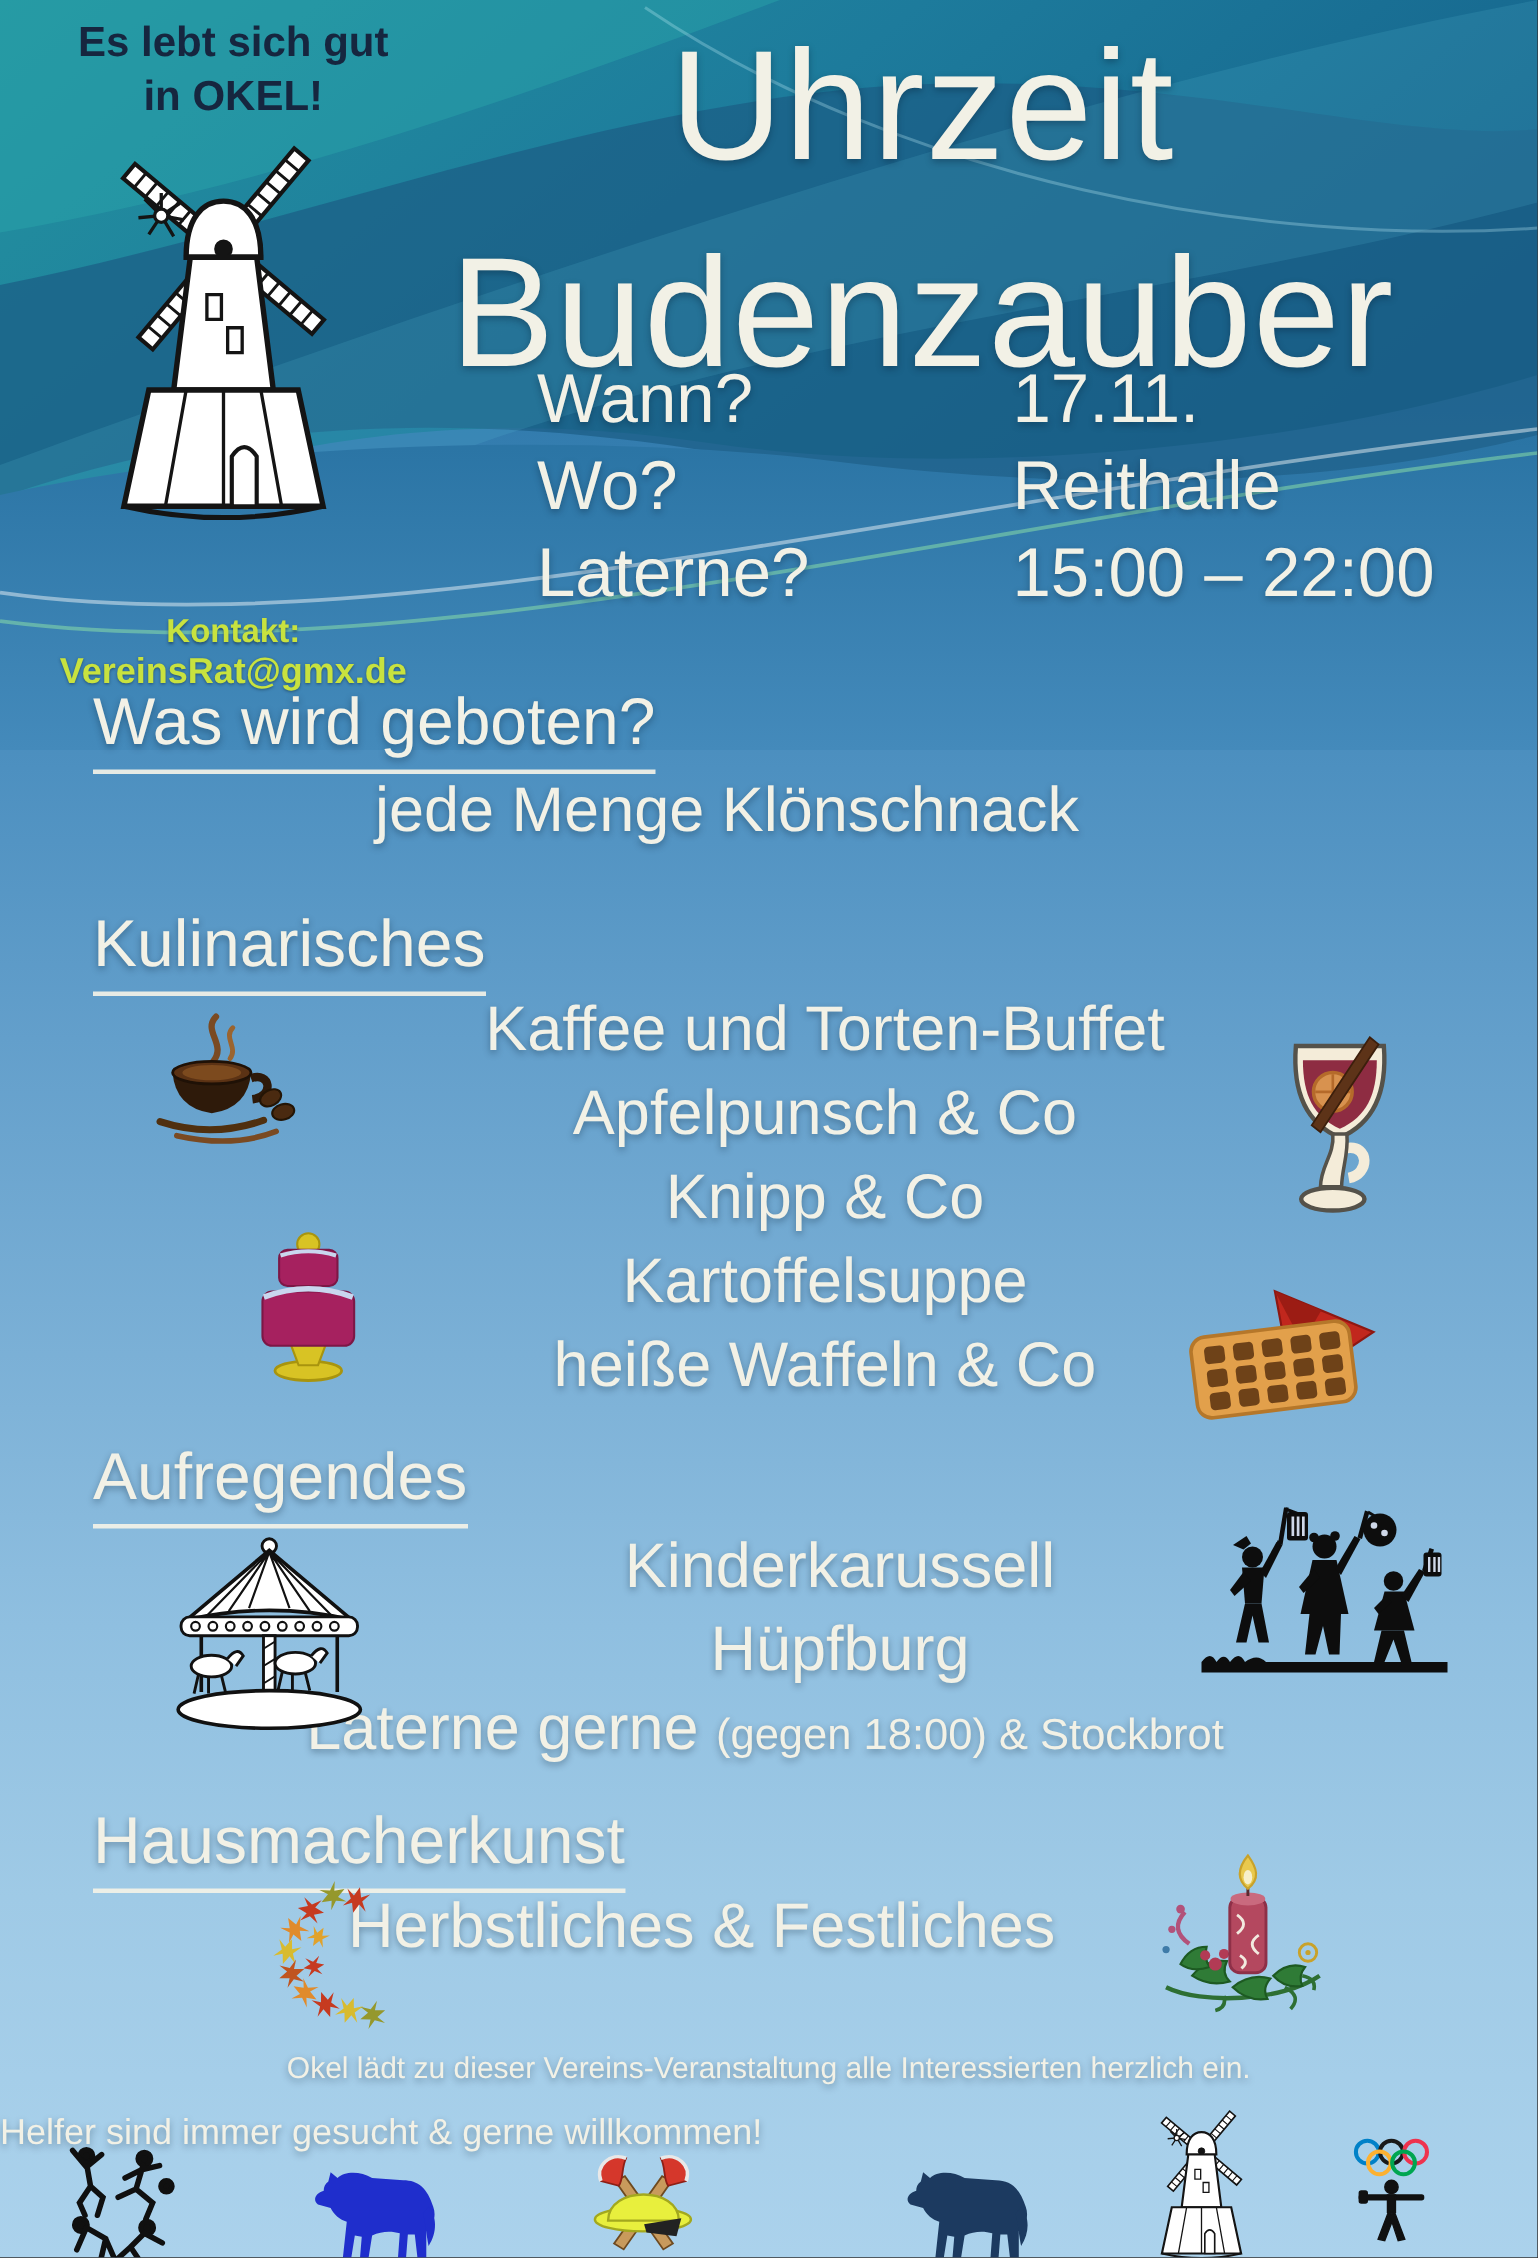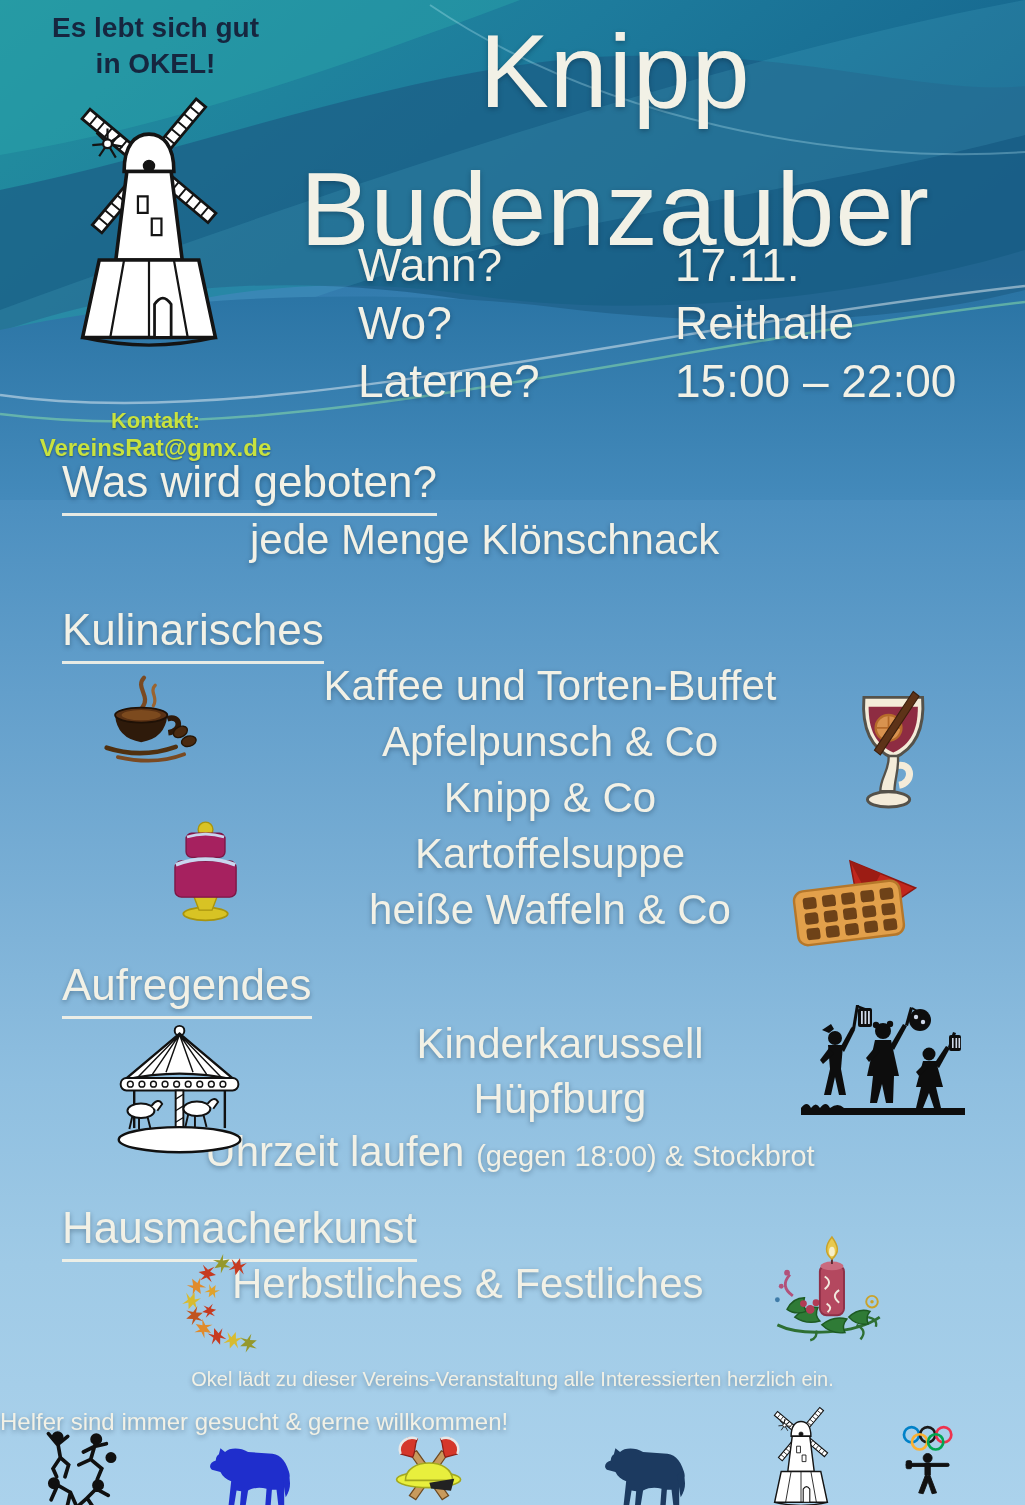--- a/index.html
+++ b/index.html
@@ -111,21 +111,21 @@
     <svg class="abs" style="left:66px;top:80px" width="166" height="277" viewBox="0 0 120 200">
         <use href="#windmill"></use>
       </svg>
 
     <div class="abs contact">
       <div class="c1">Kontakt:</div>
       <div class="c2">VereinsRat@gmx.de</div>
     </div>
 
     <div class="abs title light">
-      <div>Knipp</div>
+      <div>Uhrzeit</div>
       <div>Budenzauber</div>
     </div>
 
     <div class="abs qa light">
       <div class="qa-row">
         <span class="q">Wann?</span>
         <span class="a">17.11.</span>
       </div>
       <div class="qa-row">
         <span class="q">Wo?</span>
@@ -215,21 +215,21 @@
     </svg>
 
     <div class="abs heading light" style="left:62px;top:959px">
       <span class="u">Aufregendes</span>
     </div>
     <div class="abs fun-list light">
       <div>Kinderkarussell</div>
       <div>Hüpfburg</div>
     </div>
     <div class="abs lantern-line light">
-      <span class="big">Uhrzeit laufen </span>
+      <span class="big">Laterne gerne </span>
       <span class="small">(gegen 18:00) &amp; Stockbrot</span>
     </div>
 
     <svg class="abs" style="left:105px;top:1022px" width="150" height="135" viewBox="0 0 155 140">
       <g stroke="#111" fill="#fff">
         <circle cx="77" cy="9" r="5" stroke-width="2"></circle>
         <path d="M77 12 L20 60 Q77 47 134 60 Z" stroke-width="2.5"></path>
         <path d="M77 13 L34 57 M77 13 L49 54 M77 13 L63 52 M77 13 L91 52 M77 13 L105 54 M77 13 L120 57" stroke-width="1.5" fill="none"></path>
         <rect x="16" y="58" width="122" height="13" rx="6" stroke-width="2"></rect>
         <g stroke-width="1.5" fill="none">

